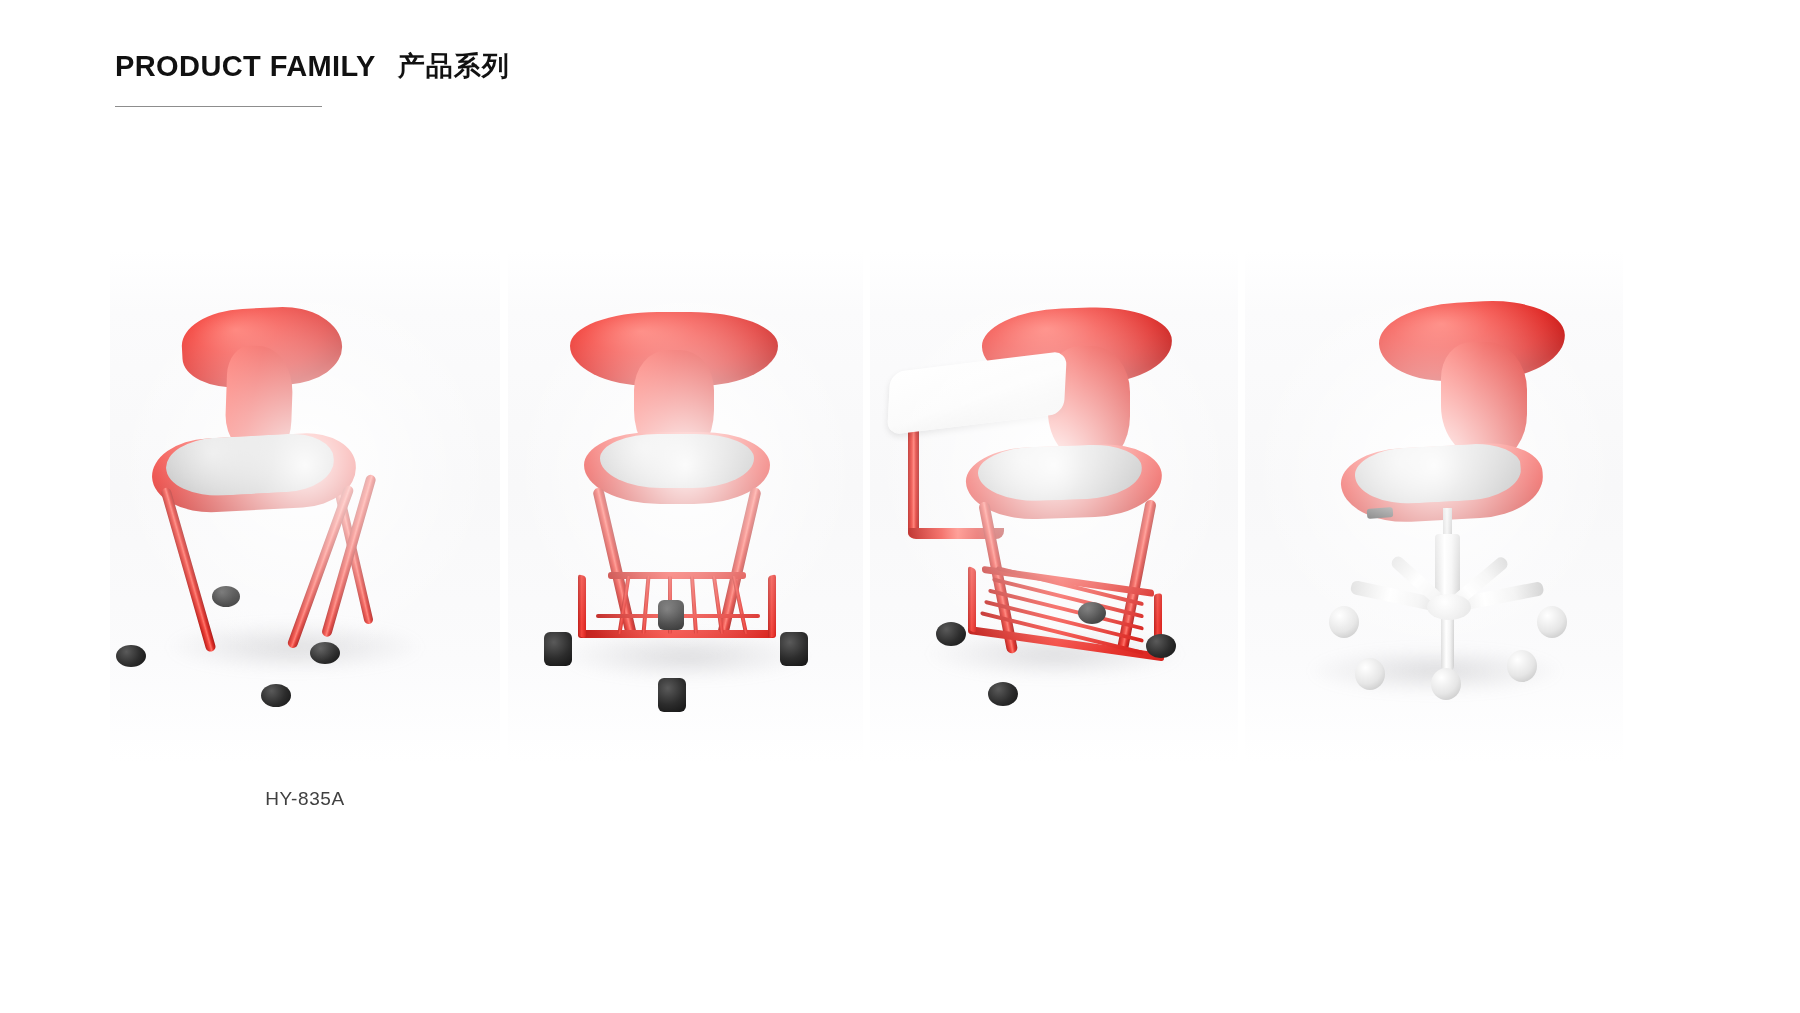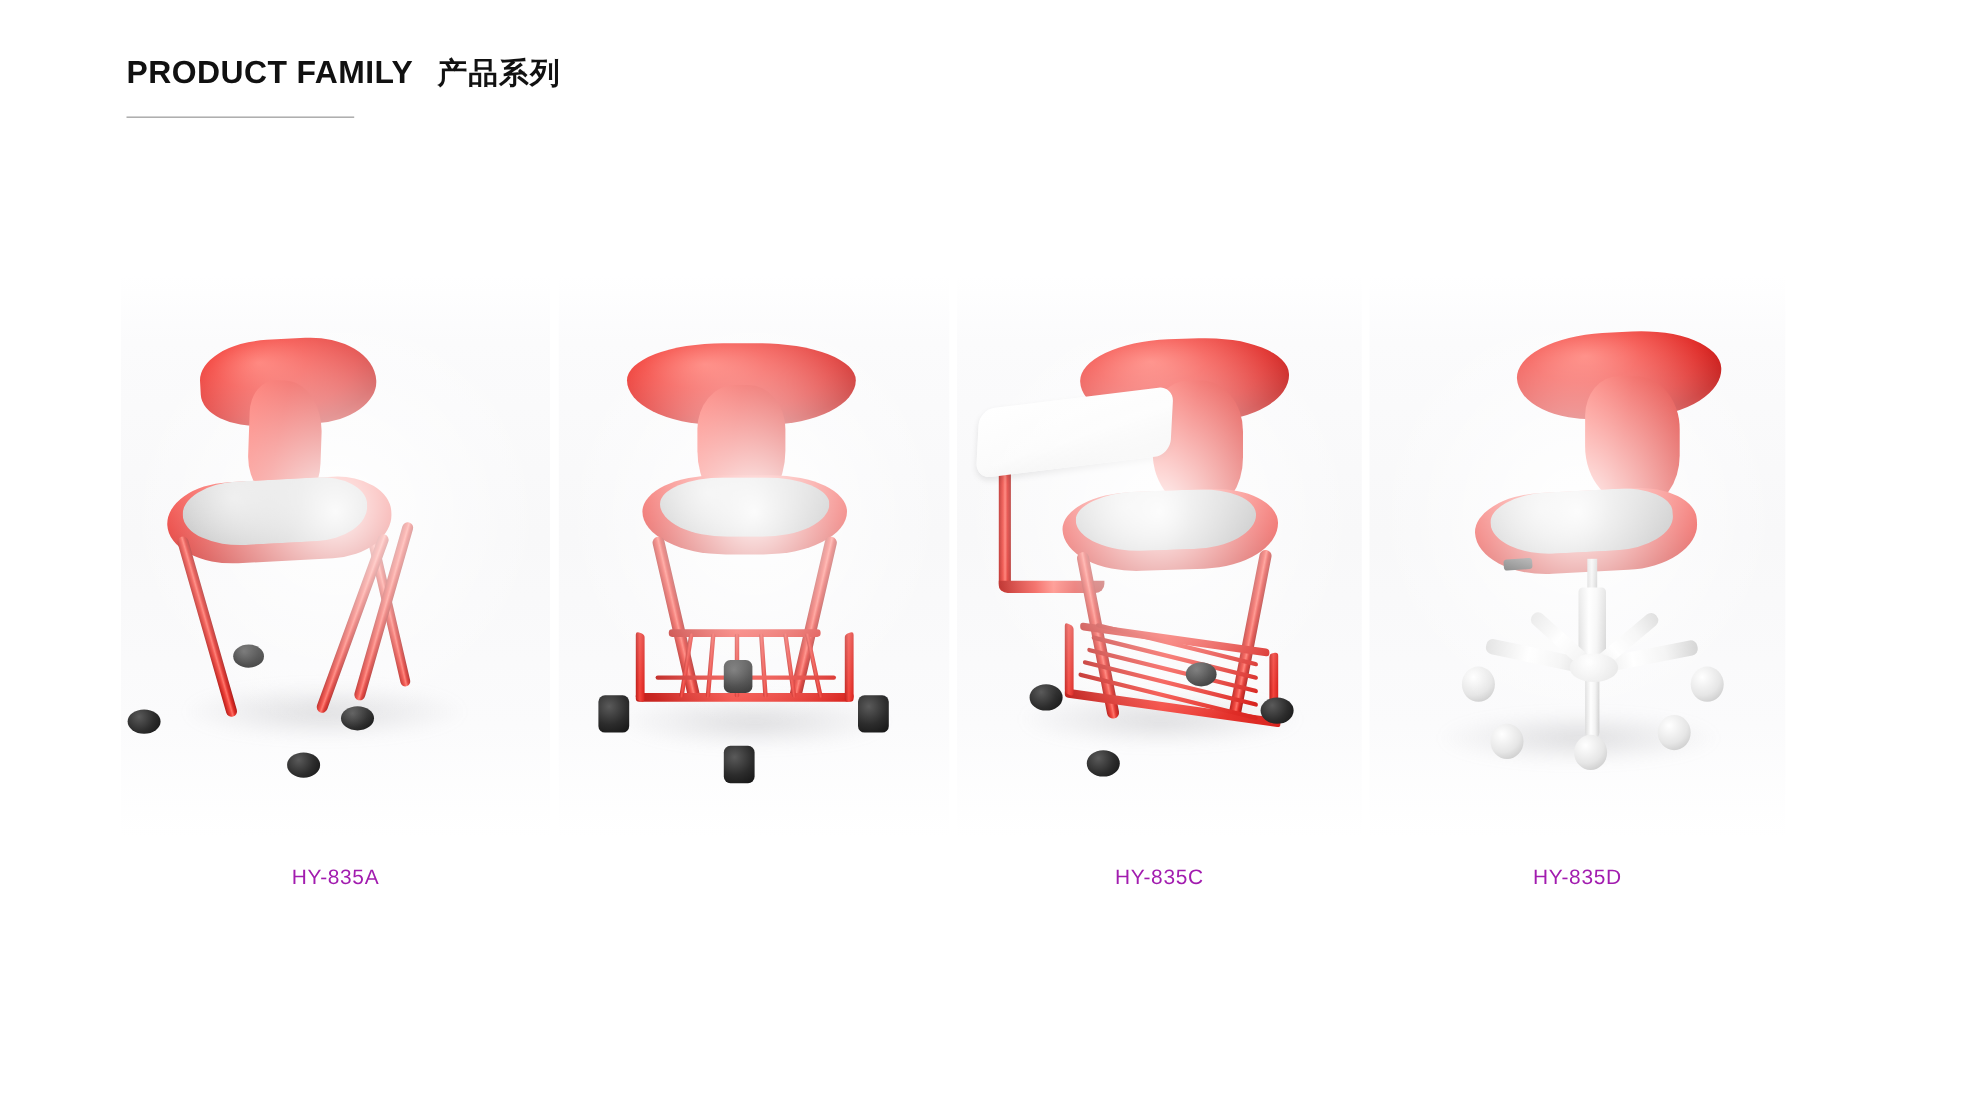--- a/index.html
+++ b/index.html
@@ -44,21 +44,21 @@
   .photo-panel::after {
     content:""; position:absolute; inset:0;
     background:radial-gradient(ellipse 70% 55% at 50% 42%,rgba(255,255,255,0.95) 0%,rgba(255,255,255,0) 70%);
     pointer-events:none;
   }
 
   .stage { position:absolute; inset:0; }
 
   .caption {
     position:absolute; top:538px; left:0; width:100%;
-    text-align:center; font-size:19px; color:#a21caf;
+    text-align:center; font-size:19px; color:#404040;
     letter-spacing:0.6px;
   }
 
   
   .part { position:absolute; }
 
   .floor-shadow {
     position:absolute; border-radius:50%;
     background:radial-gradient(ellipse at 50% 50%,rgba(120,120,125,0.22) 0%,rgba(150,150,155,0.10) 45%,rgba(255,255,255,0) 75%);
     filter:blur(6px);
@@ -221,21 +221,20 @@
           <div class="basket-bar" style="position:absolute; left:18px;  top:44px; width:160px; height:4px; transform:rotate(6deg);"></div>
           <div class="basket-bar" style="position:absolute; left:14px;  top:56px; width:164px; height:4px; transform:rotate(6deg);"></div>
         </div>
 
         <div class="part caster" style="left:66px;  top:372px; width:30px; height:24px;"></div>
         <div class="part caster" style="left:276px; top:384px; width:30px; height:24px;"></div>
         <div class="part caster" style="left:208px; top:352px; width:28px; height:22px;"></div>
         <div class="part caster" style="left:118px; top:432px; width:30px; height:24px;"></div>
       </div>
     </div>
-    <div class="caption">HY-835C</div>
   </div>
 
   <div class="cell cell-3">
     <div class="photo-panel">
       <div class="stage">
 
         <div class="floor-shadow" style="left:66px; top:398px; width:248px; height:46px;"></div>
 
         <div class="part back-fan" style="left:134px; top:52px; width:186px; height:78px; border-radius:94px 94px 86px 86px/44px 44px 48px 48px; transform:rotate(-3deg);"></div>
         <div class="part back-stem" style="left:196px; top:92px; width:86px; height:118px; border-radius:30px 40px 34px 46px/36px 48px 46px 54px;"></div>
@@ -255,16 +254,15 @@
         <div class="part leg-white" style="left:196px; top:356px; width:13px; height:66px;"></div>
         <div class="part" style="left:182px; top:344px; width:44px; height:26px; border-radius:50%; background:radial-gradient(circle at 40% 30%,#ffffff,#dedede);"></div>
 
         <div class="part caster-white" style="left:84px;  top:356px; width:30px; height:32px;"></div>
         <div class="part caster-white" style="left:292px; top:356px; width:30px; height:32px;"></div>
         <div class="part caster-white" style="left:110px; top:408px; width:30px; height:32px;"></div>
         <div class="part caster-white" style="left:262px; top:400px; width:30px; height:32px;"></div>
         <div class="part caster-white" style="left:186px; top:418px; width:30px; height:32px;"></div>
       </div>
     </div>
-    <div class="caption">HY-835D</div>
   </div>
 
 </div>
 
 </body></html>

